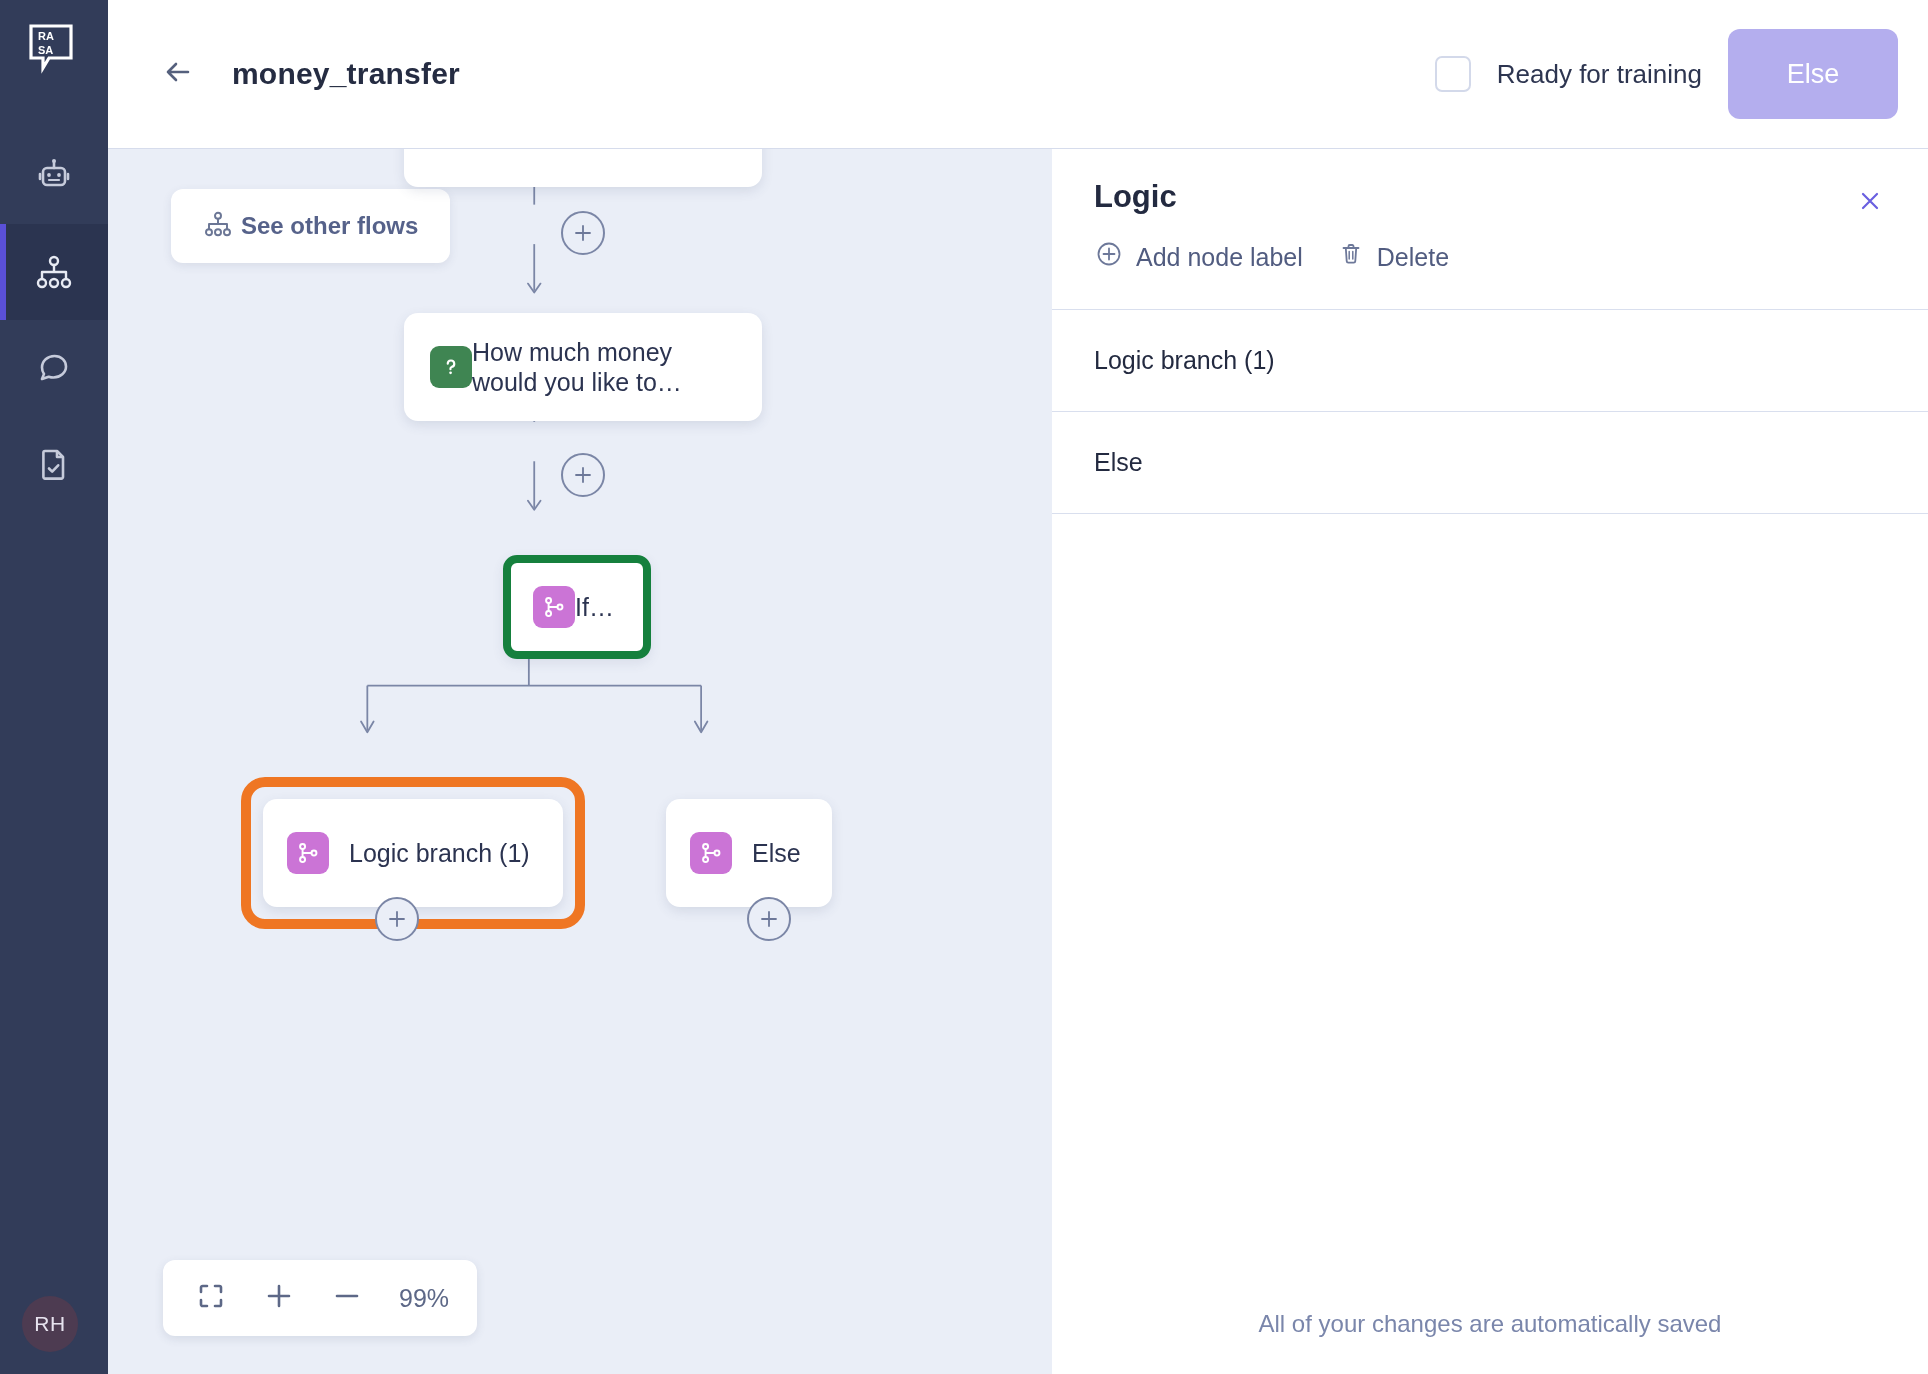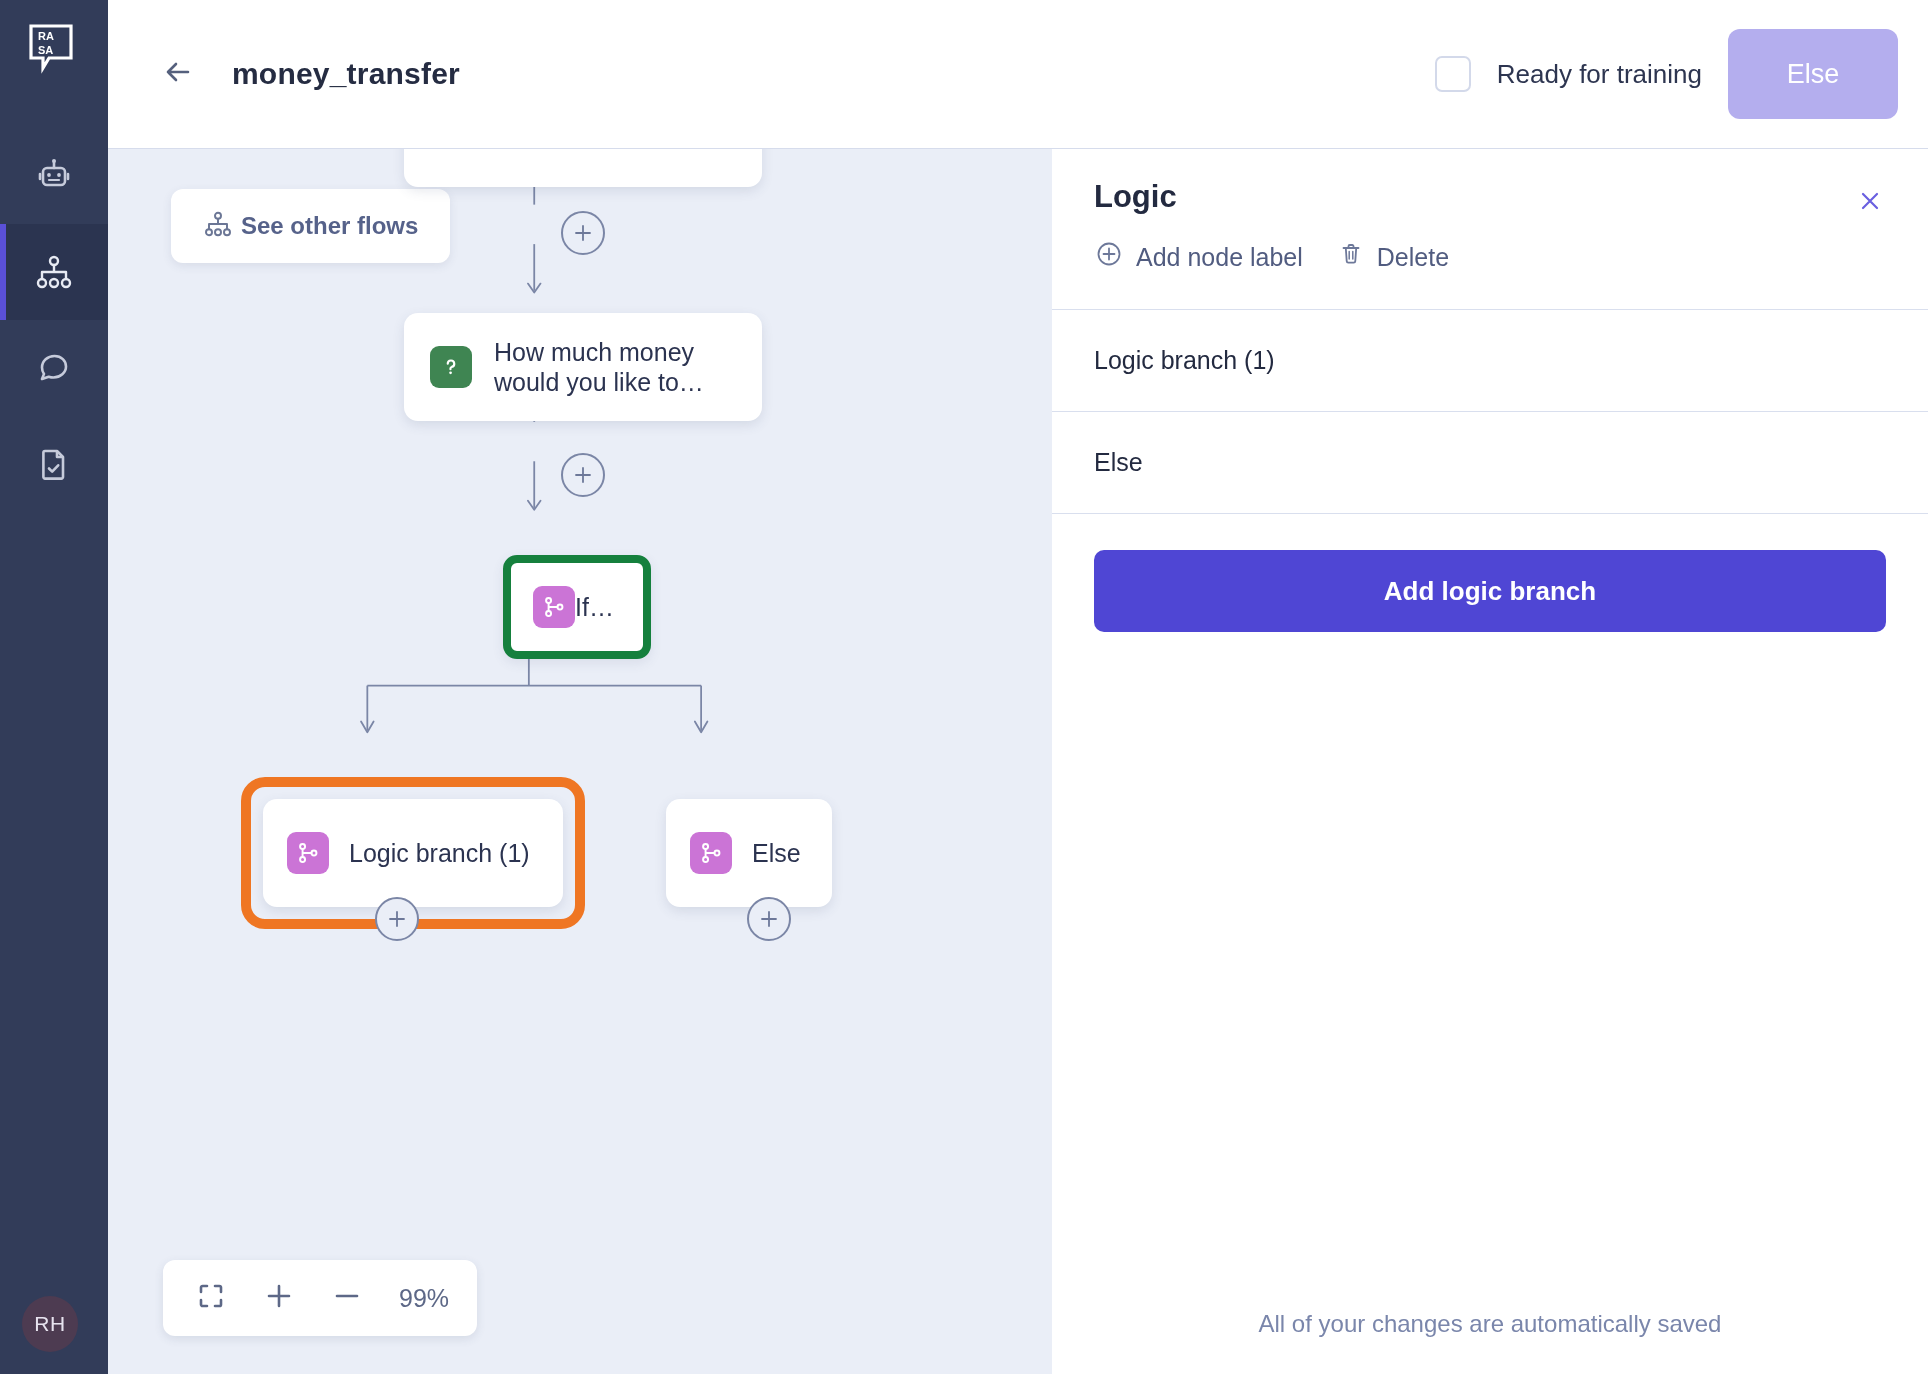--- a/index.html
+++ b/index.html
@@ -129,21 +129,21 @@
     cursor: pointer;
   }
   .node-top-partial {
     left: 296px; top: -62px;
     width: 358px; height: 100px;
     border-radius: 14px;
   }
   .node-ask {
     left: 296px; top: 164px;
     width: 358px; height: 108px;
-    padding: 0 26px; gap: 22px;
+    padding: 0 26px; 
   }
   .node-if {
     left: 395px; top: 406px;
     width: 148px; height: 104px;
     border: 8px solid #15803d;
     padding: 0 22px; gap: 0;
     box-shadow: 0 4px 12px rgba(64,77,115,.10);
   }
   .node-branch1 {
     left: 155px; top: 650px;
@@ -521,22 +521,19 @@
                 </svg>
               </span>
               <span>Delete</span>
             </div>
           </div>
         </div>
 
         <div class="panel-row">Logic branch (1)</div>
         <div class="panel-row">Else</div>
 
-        <div class="panel-cta-wrap">
-          <button class="add-branch-btn">Add logic branch</button>
-        </div>
 
         <div class="panel-footer">All of your changes are automatically saved</div>
       </div>
 
     </div>
   </div>
 </div>
 
 </body></html>

